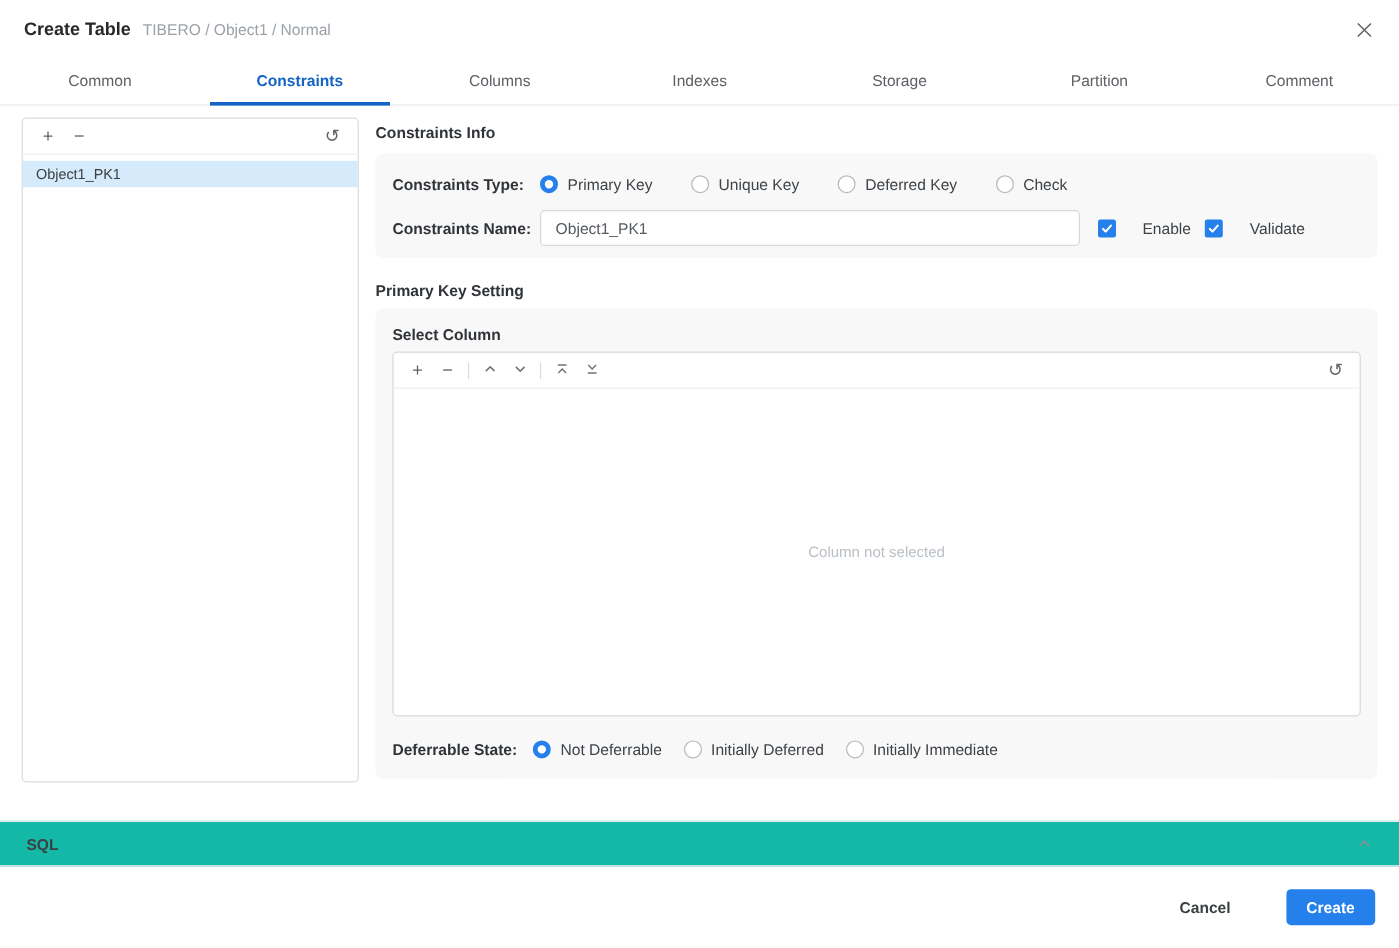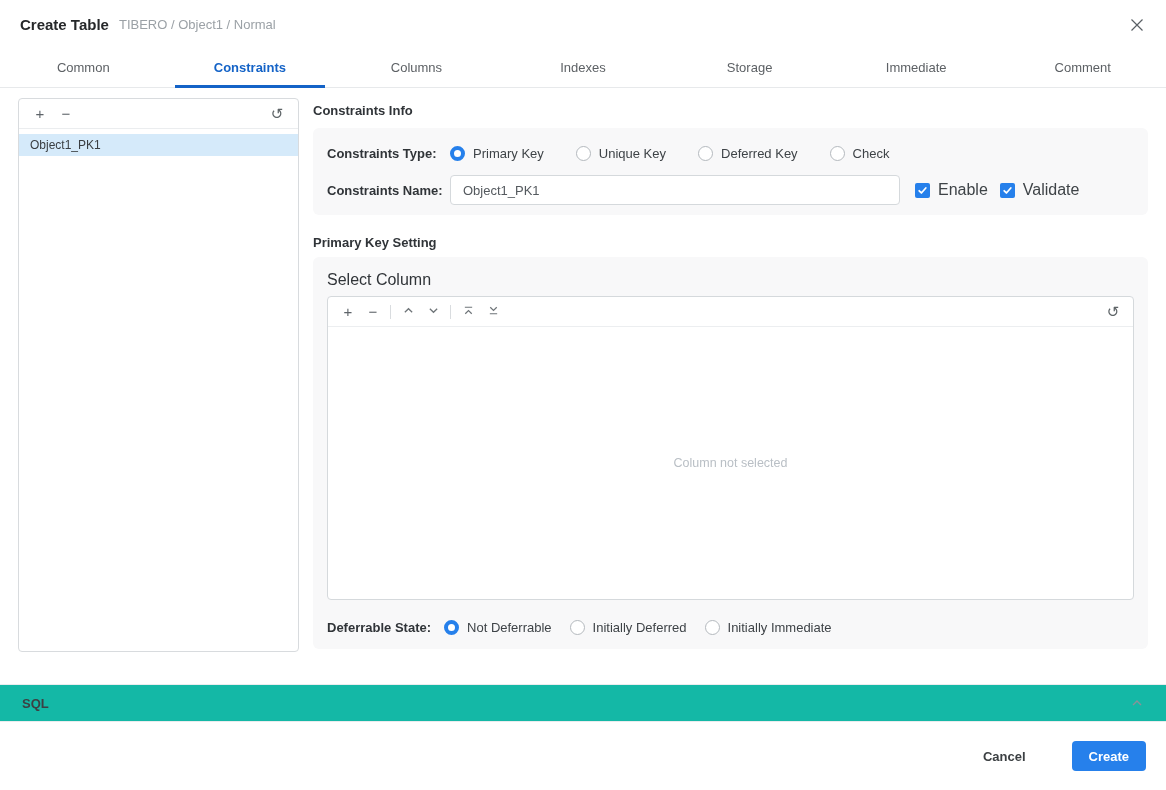--- a/index.html
+++ b/index.html
@@ -45,30 +45,30 @@
   .form-row{display:flex;align-items:center;height:30px}
   .form-row + .form-row{margin-top:7px}
   .form-label{width:123px;flex:none;font-size:13px;font-weight:700;color:#303438}
 
   .radio-group{display:flex;align-items:center;gap:32px}
   .radio-opt{display:flex;align-items:center;gap:8px;font-size:13px;color:#3e4347;cursor:pointer}
   .radio{width:15px;height:15px;border-radius:50%;border:1.5px solid #b4b9be;background:#fff;flex:none}
   .radio.on{border:4.8px solid var(--accent)}
 
   .text-input{width:450px;height:30px;border:1px solid #d5d9dc;border-radius:4px;background:#fff;color:#54595e;font-family:"Liberation Sans",sans-serif;font-size:13px;padding:0 12px;outline:none}
-  .checkbox-opt{display:flex;align-items:center;gap:8px;font-size:16px;color:#3e4347;margin-left:15px;cursor:pointer}
+  .checkbox-opt{display:flex;align-items:center;gap:22px;font-size:13px;color:#3e4347;margin-left:15px;cursor:pointer}
   .checkbox-opt + .checkbox-opt{margin-left:12px}
   .checkbox{width:15px;height:15px;border-radius:2px;border:1.5px solid #b4b9be;background:#fff;display:flex;align-items:center;justify-content:center;flex:none}
   .checkbox svg{display:none}
   .checkbox.on{background:var(--accent);border:none}
   .checkbox.on svg{display:block}
 
   .pk-title{margin-top:20px}
   .panel2{margin-top:7px;height:392px;padding:14px}
-  .sc-label{font-size:16px;font-weight:400;color:#303438}
+  .sc-label{font-size:13px;font-weight:700;color:#303438}
   .sc-box{margin-top:7px;height:304px;background:#fff;border:1px solid #d5d9dc;border-radius:4px;display:flex;flex-direction:column}
   .sc-toolbar{height:30px;flex:none;display:flex;align-items:center;padding:0 12px;border-bottom:1px solid #eceef0;gap:9px}
   .vsep{width:1px;height:14px;background:#d9dcdf;flex:none}
   .sc-empty{flex:1;display:flex;align-items:center;justify-content:center;font-size:12.5px;color:#b9bfc5}
   .deferrable-row{margin-top:12px;display:flex;align-items:center;height:30px}
   .deferrable-row .form-label{width:auto;margin-right:13px}
   .deferrable-row .radio-group{gap:18px}
 
   
   .sql-band{position:absolute;left:0;right:0;top:684px;height:38px;background:#14b8a6;border-top:1px solid #eaecee;border-bottom:1px solid #eaecee;display:flex;align-items:center;padding:0 22px;cursor:pointer}
@@ -104,21 +104,21 @@
   <div class="tab">
       <span>Columns</span>
     </div>
   <div class="tab">
       <span>Indexes</span>
     </div>
   <div class="tab">
       <span>Storage</span>
     </div>
   <div class="tab">
-      <span>Immediate</span>
+      <span>Partition</span>
     </div>
   <div class="tab">
       <span>Comment</span>
     </div>
 </div>
 
 <div class="left-panel">
   <div class="lp-toolbar">
     <span class="tool-btn">
         <span>+</span>

